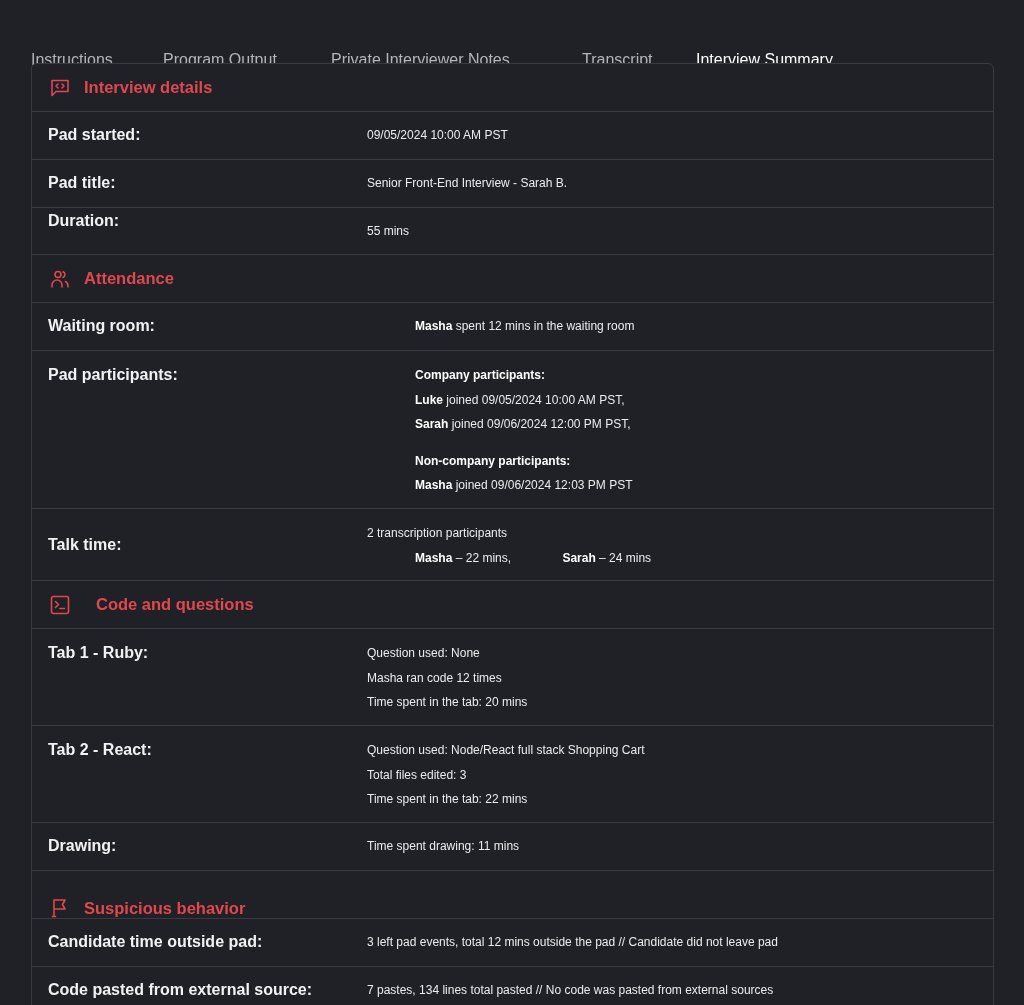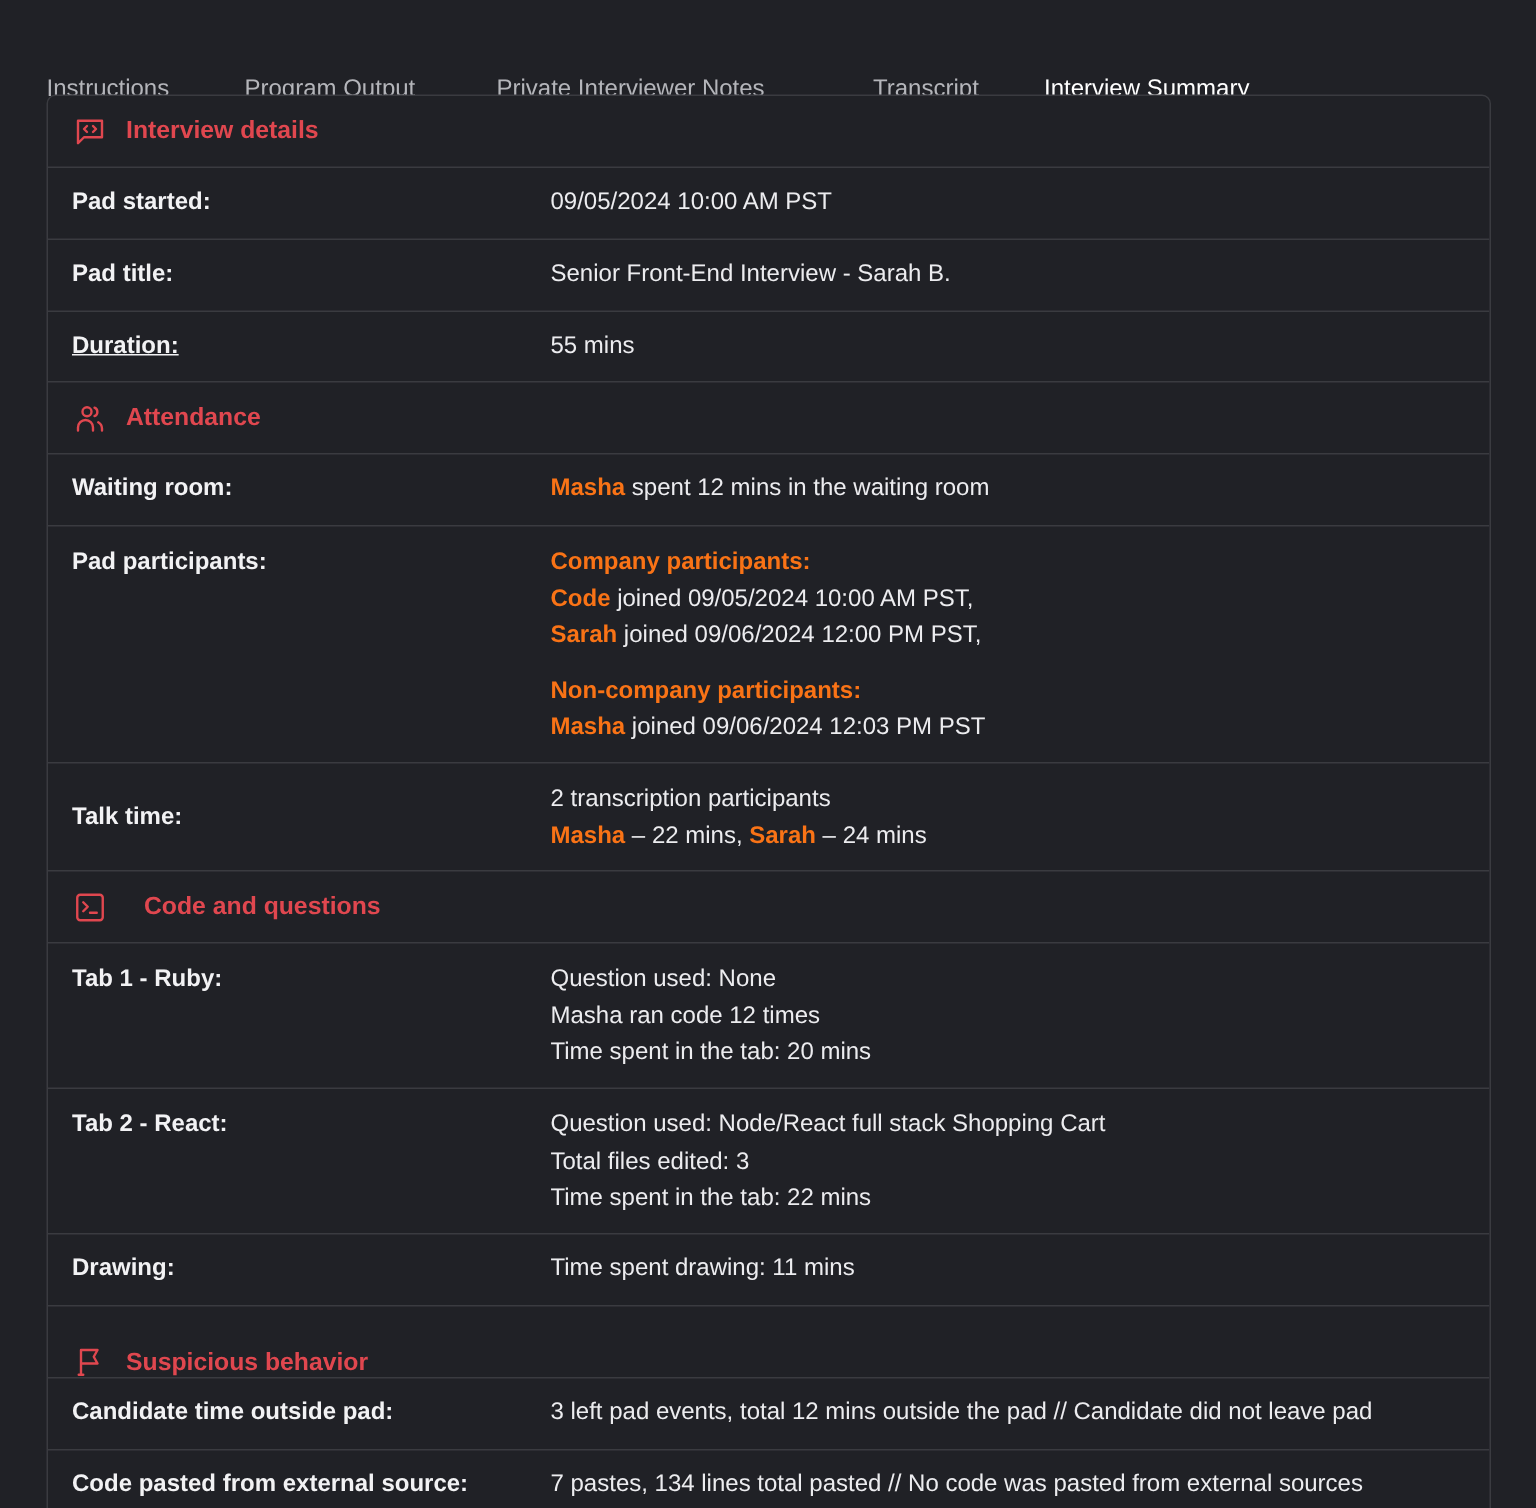--- a/index.html
+++ b/index.html
@@ -40,24 +40,24 @@
     display: inline-flex; align-items: center; justify-content: center;
   }
   .section-title {
     color: #e0474f; font-size: 16.5px; font-weight: bold;
   }
   .label {
     position: absolute; left: 16px; font-size: 16px; font-weight: bold;
     color: #f2f2f4; white-space: nowrap; text-align: right;
   }
   .value {
-    position: absolute; left: 335px; font-size: 16px; color: #ececef;
+    position: absolute; left: 335px; font-size: 12px; color: #ececef;
     line-height: 24.5px; white-space: nowrap;
   }
-  .value b { font-weight: bold; color: #f97316; }
+  .value b { font-weight: bold; color: #ffffff; margin-left: 48px; }
   .gap { height: 12px; }
 </style>
 </head>
 <body>
 
 <div class="tabs">
   <div class="tab" style="left:31px;">Instructions</div>
   <div class="tab" style="left:163px;text-decoration:underline;">Program Output</div>
   <div class="tab" style="left:331px;">Private Interviewer Notes</div>
   <div class="tab" style="left:582px;">Transcript</div>
@@ -80,21 +80,21 @@
     <span class="label" style="top:14px;">Pad started:</span>
     <span class="value" style="top:11px;">09/05/2024 10:00 AM PST</span>
   </div>
 
   <div class="row" style="top:95px; height:48px;">
     <span class="label" style="top:14px;">Pad title:</span>
     <span class="value" style="top:11px;">Senior Front-End Interview - Sarah B.</span>
   </div>
 
   <div class="row" style="top:143px; height:48px;">
-    <span class="label" style="top:14px;text-decoration:underline;">Duration:</span>
+    <span class="label" style="top:4px;">Duration:</span>
     <span class="value" style="top:11px;">55 mins</span>
   </div>
 
   <div class="row section-head" style="top:190px; height:48px;">
     <span class="icon">
       <svg width="20" height="20" viewBox="0 0 20 20" fill="none" stroke="#e0474f" stroke-width="1.6" stroke-linecap="round">
         <circle cx="8" cy="5.5" r="3"></circle>
         <path d="M2 18v-2a5 5 0 0 1 10 0v2"></path>
         <path d="M13 2.8a3 3 0 0 1 0 5.6"></path>
         <path d="M15.5 12.5a5 5 0 0 1 2.5 4.3V18"></path>
@@ -105,21 +105,21 @@
 
   <div class="row" style="top:238px; height:48px;">
     <span class="label" style="top:14px;">Waiting room:</span>
     <span class="value" style="top:11px;"><b>Masha</b><span> spent 12 mins in the waiting room</span></span>
   </div>
 
   <div class="row" style="top:286px; height:158px;">
     <span class="label" style="top:15px;">Pad participants:</span>
     <div class="value" style="top:12px;">
       <div><b>Company participants:</b></div>
-      <div><b>Code</b><span> joined 09/05/2024 10:00 AM PST,</span></div>
+      <div><b>Luke</b><span> joined 09/05/2024 10:00 AM PST,</span></div>
       <div><b>Sarah</b><span> joined 09/06/2024 12:00 PM PST,</span></div>
       <div class="gap"></div>
       <div><b>Non-company participants:</b></div>
       <div><b>Masha</b><span> joined 09/06/2024 12:03 PM PST</span></div>
     </div>
   </div>
 
   <div class="row" style="top:444px; height:73px;">
     <span class="label" style="top:27px;">Talk time:</span>
     <div class="value" style="top:12px;">

